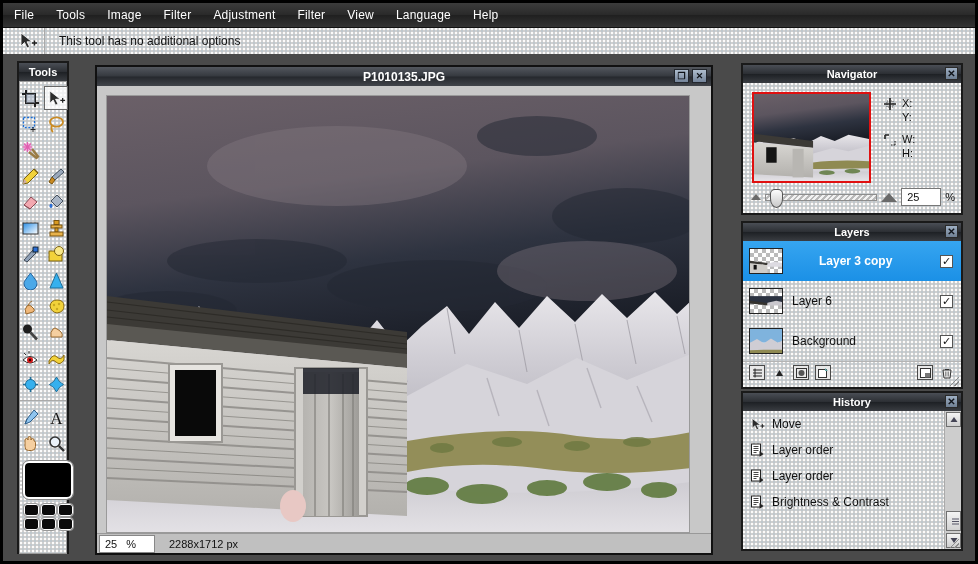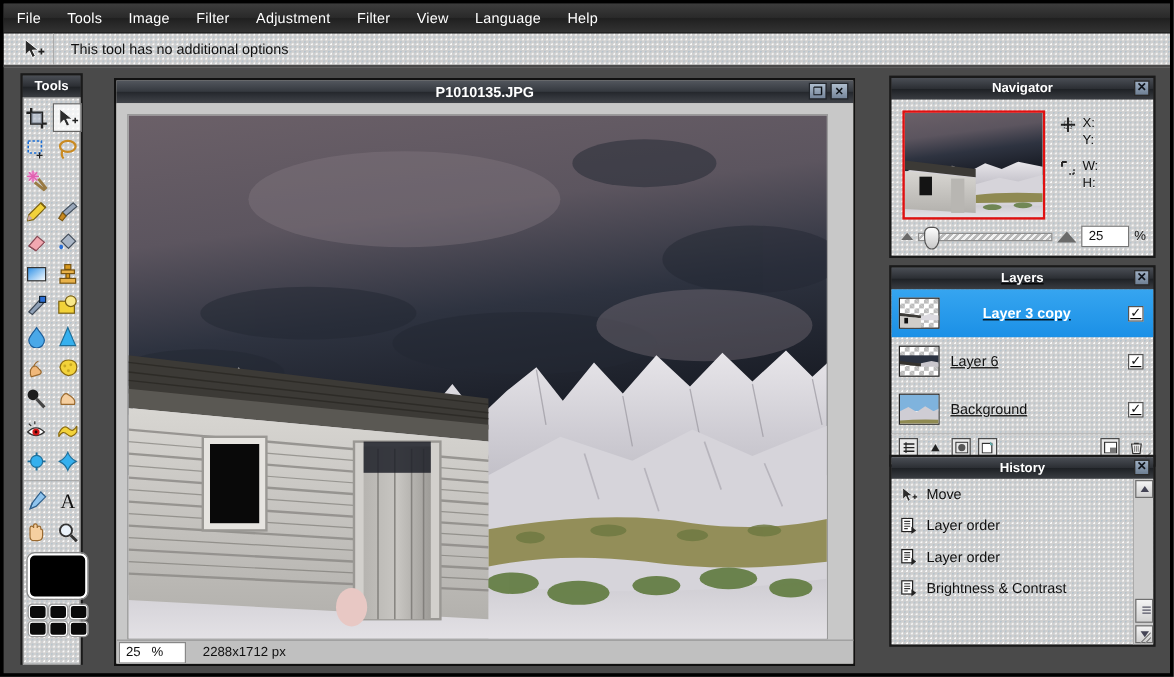--- a/index.html
+++ b/index.html
@@ -164,21 +164,21 @@
     background: linear-gradient(#fdfdfd,#c8c8c8);
     border: 1px solid #555; border-radius: 5px 5px 50% 50%; cursor: pointer;
   }
   #nav-zoom-input {
     width: 40px; height: 18px; background: #fff; border: 1px solid #777;
     font-size: 11px; color: #111; display: flex; align-items: center; padding-left: 5px;
   }
   #nav-pct { font-size: 11px; color: #111; }
 
   
-  #layers { left: 738px; top: 218px; width: 222px; height: 168px; text-decoration: underline; }
+  #layers { left: 738px; top: 218px; width: 222px; height: 168px; }
   #layers-body { height: 146px; padding: 0; }
   #layer-list { height: 120px; }
   .layer-row {
     height: 40px; display: flex; align-items: center; gap: 9px;
     padding: 0 8px 0 6px; cursor: pointer;
   }
   .layer-row.selected {
     background: linear-gradient(to bottom, #36a5f0 0%, #1b90e6 100%);
     gap: 36px;
   }
@@ -204,21 +204,21 @@
   }
   .lbtn {
     width: 16px; height: 15px; border: 1px solid #4a4a4a; background: #e8e8e8;
     display: flex; align-items: center; justify-content: center;
     font-size: 9px; color: #111; cursor: pointer; line-height: 1;
   }
   .lbtn.plain { border: none; background: transparent; }
   .lspacer { flex: 1; }
 
   
-  #history { left: 738px; top: 376px; width: 222px; height: 160px; }
+  #history { left: 738px; top: 388px; width: 222px; height: 160px; }
   #history-body { height: 138px; padding: 0; position: relative; overflow: hidden; text-align: right; }
   .hist-row {
     height: 26px; display: flex; align-items: center; gap: 7px; padding: 0 6px;
     font-size: 12px; color: #111; cursor: pointer;
   }
   .hist-row.selected { background: linear-gradient(to bottom,#36a5f0,#1b90e6); color: #fff; }
   .hist-icon { width: 16px; height: 16px; display: flex; align-items: center; justify-content: center; flex: none; }
   #hist-scroll {
     position: absolute; right: 0; top: 0; width: 17px; height: 138px;
     background: #cdcdcd; border-left: 1px solid #aaa;

